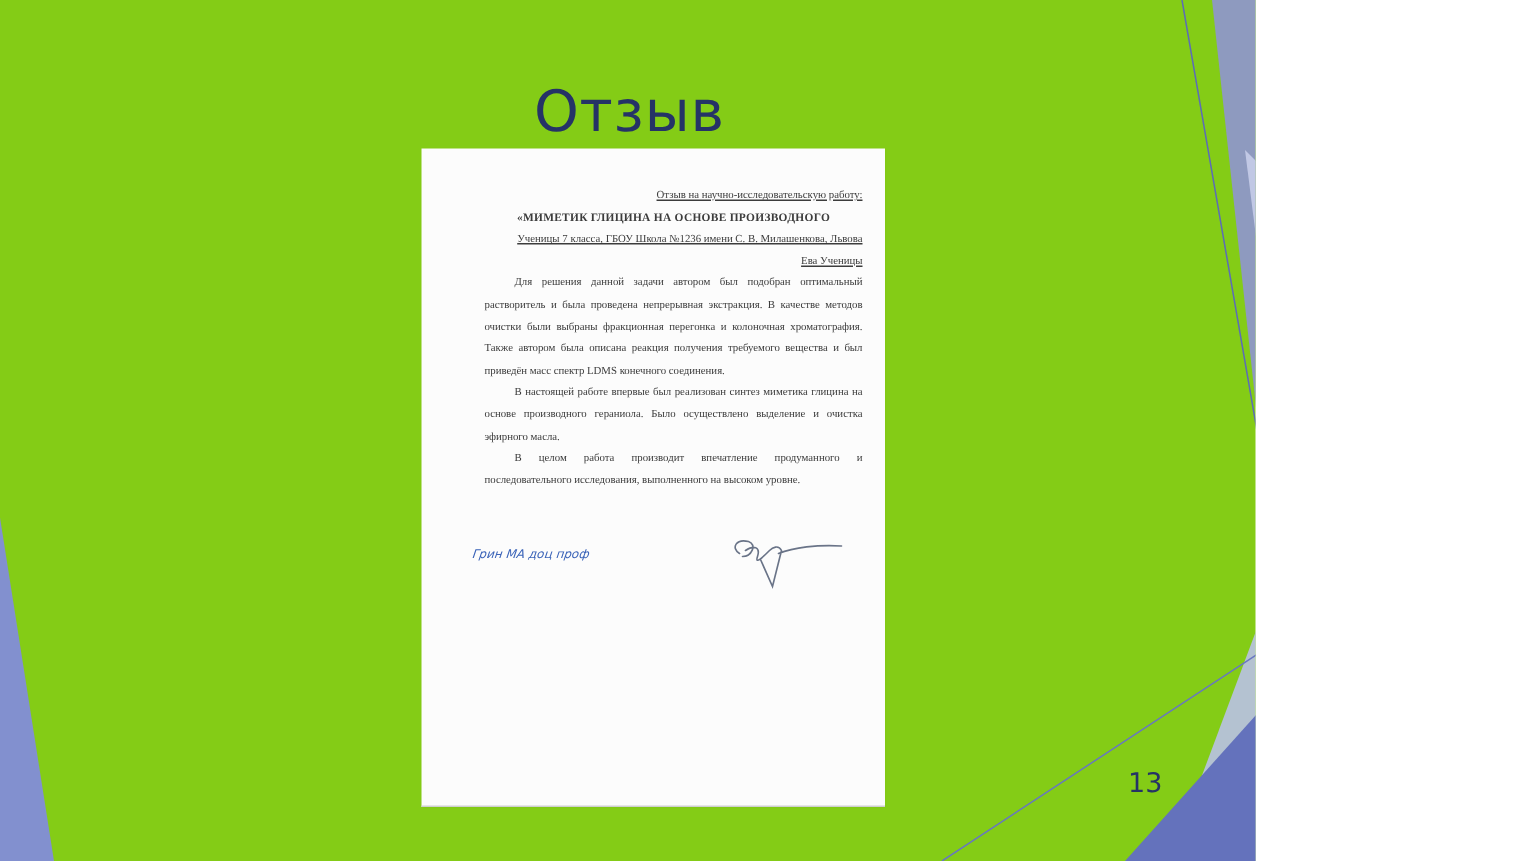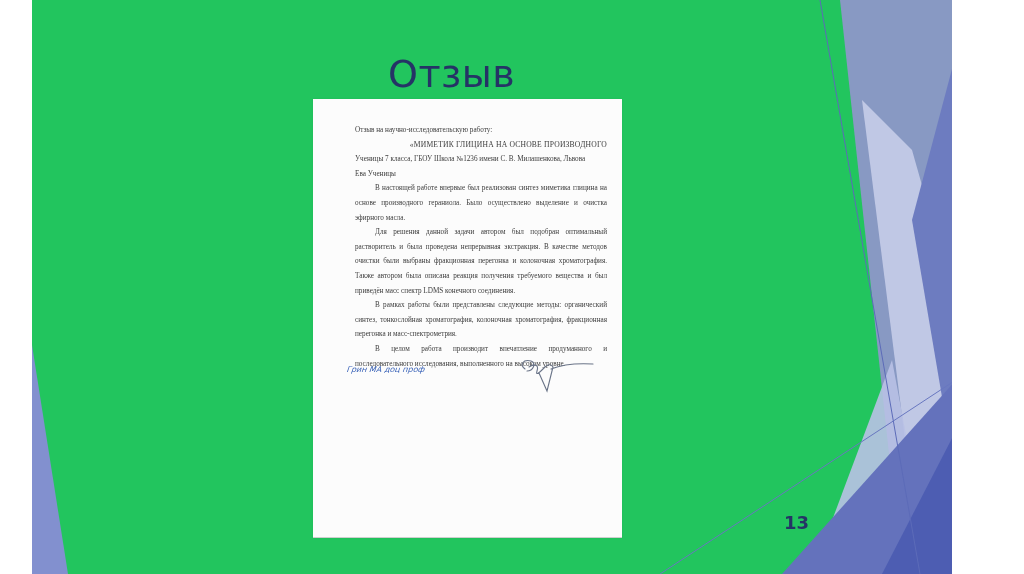--- a/index.html
+++ b/index.html
@@ -6,25 +6,24 @@
       margin: 0;
       padding: 0;
       width: 1024px;
       height: 574px;
       overflow: hidden;
       background: #ffffff;
       font-family: "Liberation Sans", sans-serif;
     }
     .slide {
       position: relative;
-      width: 920px;
+      width: 837px;
       height: 574px;
-      background: #22c55e;
+      background: #84cc16;
       overflow: hidden;
-      margin-left: 32px;
     }
     .deco {
       position: absolute;
       left: 0;
       top: 0;
       width: 1024px;
       height: 574px;
     }
     .title {
       position: absolute;
@@ -48,24 +47,24 @@
       color: #3c3c3c;
       font-size: 7.2px;
       line-height: 14.6px;
     }
     .doc .inner {
       position: absolute;
       left: 42px;
       top: 24px;
       width: 252px;
     }
-    .doc .center { text-align: left; }
+    .doc .center { text-align: right; text-decoration: underline; }
     .doc .heading {
-      text-align: right;
-      font-weight: normal;
+      text-align: center;
+      font-weight: bold;
       font-size: 7.6px;
       letter-spacing: 0.2px;
     }
     .doc p {
       margin: 0;
       text-align: justify;
       text-indent: 20px;
     }
     .sign-row {
       position: absolute;
@@ -91,21 +90,20 @@
       width: 80px;
       height: 40px;
     }
     .page-num {
       position: absolute;
       left: 752px;
       top: 512px;
       font-family: "DejaVu Sans", sans-serif;
       font-size: 18px;
       color: #253366;
-      font-weight: bold;
     }
   </style>
 </head>
 <body>
 
 <div class="slide">
 
   <svg class="deco" viewBox="0 0 1024 574" preserveAspectRatio="none">
 
     <polygon points="0,345 0,574 36,574" fill="#8290cf"></polygon>
@@ -135,23 +133,22 @@
   </svg>
 
   <div class="title">Отзыв</div>
 
   <div class="doc">
     <div class="inner">
       <div class="center">Отзыв на научно-исследовательскую работу:</div>
       <div class="heading">«МИМЕТИК ГЛИЦИНА НА ОСНОВЕ ПРОИЗВОДНОГО</div>
       <div class="center">Ученицы 7 класса, ГБОУ Школа №1236 имени  С. В. Милашенкова,  Львова</div>
       <div class="center">Ева Ученицы</div>
+      <p>Для решения данной задачи автором был подобран оптимальный растворитель и была проведена непрерывная экстракция. В качестве методов очистки были выбраны фракционная перегонка и колоночная хроматография. Также автором была описана реакция получения требуемого вещества и был приведён масс спектр LDMS конечного соединения.</p>
       <p>В настоящей работе впервые был реализован синтез миметика глицина на основе производного гераниола. Было осуществлено выделение и очистка эфирного масла.</p>
-      <p>Для решения данной задачи автором был подобран оптимальный растворитель и была проведена непрерывная экстракция. В качестве методов очистки были выбраны фракционная перегонка и колоночная хроматография. Также автором была описана реакция получения требуемого вещества и был приведён масс спектр LDMS конечного соединения.</p>
-      <p>В рамках работы были представлены следующие методы: органический синтез, тонкослойная хроматография, колоночная хроматография, фракционная перегонка и масс-спектрометрия.</p>
       <p>В целом работа производит впечатление продуманного и последовательного исследования, выполненного на высоком уровне.</p>
     </div>
     <div class="sign-row">
       <span class="handwriting">Грин МА доц проф</span>
       <svg class="signature" viewBox="0 0 80 40">
         <path d="M8,14 C2,10 6,4 14,6 C20,8 16,16 10,16 M12,12 C18,8 22,10 20,16 C18,22 24,16 28,12 C30,10 34,8 36,12 L30,36 L22,18 M34,14 C44,10 60,8 76,9" fill="none" stroke="#6a7488" stroke-width="1.1" stroke-linecap="round"></path>
       </svg>
     </div>
   </div>
 

